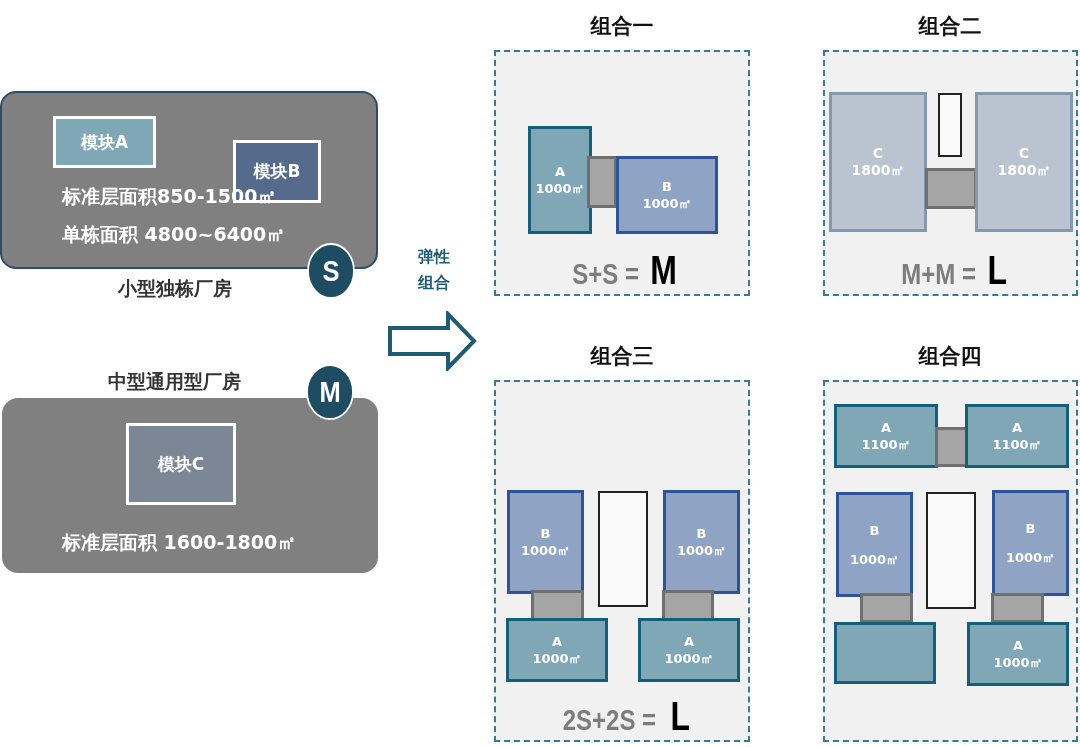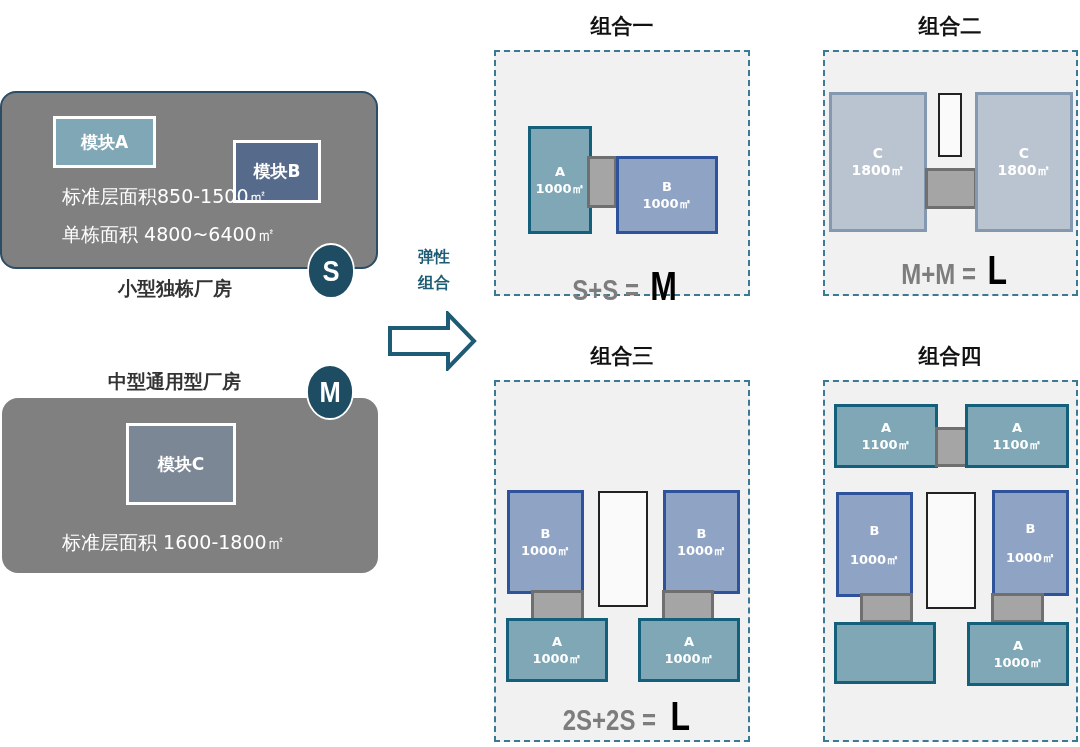--- a/index.html
+++ b/index.html
@@ -17,21 +17,21 @@
 
   .mod-box {
     color: #fff; font-weight: bold; font-size: 17px;
     display: flex; align-items: center; justify-content: center;
     border: 3px solid #ffffff;
   }
   #mod-a { left: 53px; top: 116px; width: 103px; height: 52px; background: #7fa7b5; }
   #mod-b { left: 233px; top: 111px; width: 88px; height: 63px; background: #566b8b; margin-top: 29px; }
   #mod-c { left: 126px; top: 423px; width: 110px; height: 82px; background: #7c8796; }
 
-  .panel-text { color: #fff; font-weight: normal; font-size: 19px; white-space: nowrap; }
+  .panel-text { color: #fff; font-weight: bold; font-size: 19px; white-space: nowrap; }
   #s-line1 { left: 62px; top: 184px; }
   #s-line2 { left: 62px; top: 222px; }
   #m-line1 { left: 62px; top: 530px; }
 
   .cat-caption { color: #333; font-weight: bold; font-size: 19px; white-space: nowrap; }
   #s-caption { left: 118px; top: 276px; text-align: right; }
   #m-caption { left: 108px; top: 369px; }
 
   .badge {
     width: 56px; height: 56px; border-radius: 50%;
@@ -109,21 +109,21 @@
 <div class="abs combo-panel" id="p1">
   <div class="abs blk blk-a" style="left:32px;top:74px;width:64px;height:108px;">
     <span>A</span>
     <span>1000㎡</span>
   </div>
   <div class="abs link" style="left:91px;top:104px;width:30px;height:52px;"></div>
   <div class="abs blk blk-b" style="left:120px;top:104px;width:102px;height:78px;">
     <span>B</span>
     <span>1000㎡</span>
   </div>
-  <div class="abs formula" style="left:0;top:196px;width:252px;margin-top:16px;">
+  <div class="abs formula" style="left:0;top:196px;width:252px;">
     <span class="lhs">S+S =</span>
     <span class="rhs">M</span>
   </div>
 </div>
 
 <div class="abs combo-title" id="t2">组合二</div>
 <div class="abs combo-panel" id="p2">
   <div class="abs blk blk-c" style="left:4px;top:40px;width:98px;height:140px;">
     <span>C</span>
     <span>1800㎡</span>

